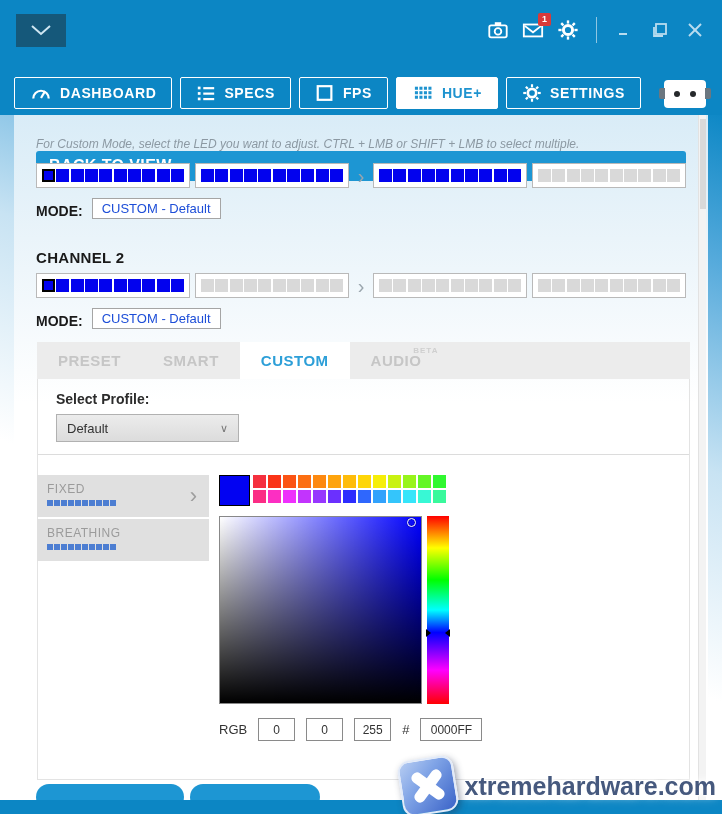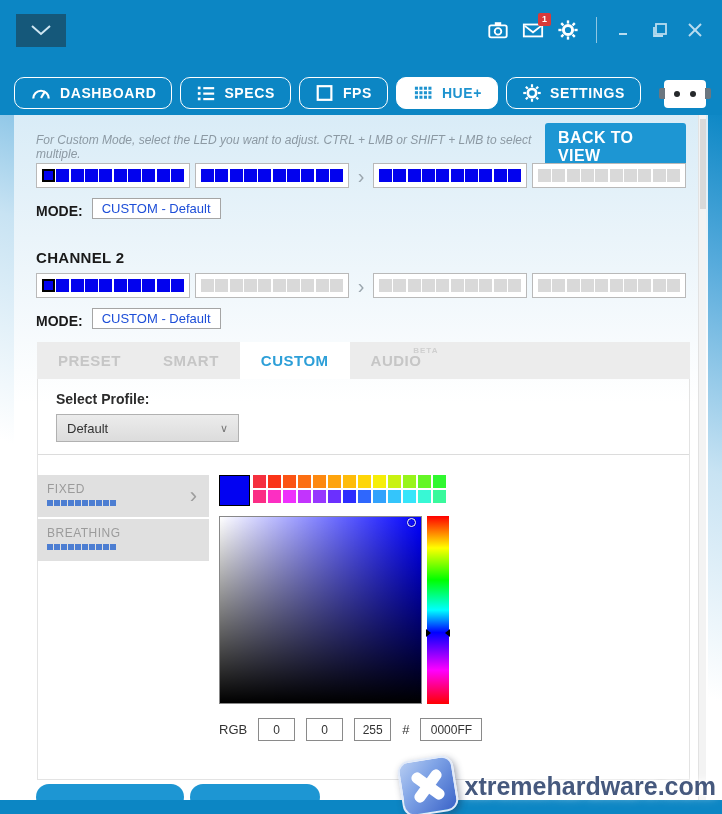--- a/index.html
+++ b/index.html
@@ -15,40 +15,40 @@
   .tb-icons { margin-left:auto; display:flex; align-items:center; gap:13px; color:#fff; }
   .tb-ic { position:relative; width:22px; height:22px; display:flex; align-items:center; justify-content:center; }
   .badge { position:absolute; top:-6px; right:-7px; background:#d93a3a; color:#fff; font-size:9px;
     font-weight:bold; min-width:13px; height:13px; line-height:13px; text-align:center; border-radius:2px; padding:0 2px; }
   .tb-sep { width:1px; height:26px; background:#8fc6e2; margin:0 4px; }
   .win-ctl { color:#b8dcef; }
 
   
   .navbar { height:55px; background:#0c86c4; display:flex; align-items:flex-start; padding:17px 14px 0; gap:8px; position:relative; }
   .nav-btn { display:flex; align-items:center; gap:8px; height:32px; padding:0 15px; border:1px solid #fff;
-    border-radius:10px; color:#fff; font-size:14px; font-weight:bold; letter-spacing:.6px; cursor:pointer; }
+    border-radius:2px; color:#fff; font-size:14px; font-weight:bold; letter-spacing:.6px; cursor:pointer; }
   .nav-btn.active { background:#fff; color:#1e93cf; border-color:#fff; }
   .nav-btn svg { display:block; }
   .device-ic { position:absolute; right:16px; top:20px; width:42px; height:28px; background:#fff;
     border-radius:4px; display:flex; align-items:center; justify-content:center; gap:10px; }
   .device-ic::before, .device-ic::after { content:""; position:absolute; width:6px; height:11px; background:#6b7780; top:8px; }
   .device-ic::before { left:-5px; border-radius:2px 0 0 2px; }
   .device-ic::after { right:-5px; border-radius:0 2px 2px 0; }
   .device-dot { width:6px; height:6px; border-radius:50%; background:#26292b; }
 
   
   .frame { position:absolute; left:0; top:115px; right:0; bottom:14px;
     background:linear-gradient(200deg,#0e88c6 0%,#57abdc 16%,#c8e3f3 38%,#ffffff 62%); }
   .bottombar { position:absolute; left:0; right:0; bottom:0; height:14px; background:#0c86c4; z-index:50; }
 
   
   .panel { position:absolute; left:14px; top:115px; width:694px; bottom:14px;
     background:linear-gradient(180deg,#d9ecf7 0%,#eaf4fa 18%,#ffffff 42%); }
   .panel-inner { padding:0 22px; }
-  .head-row { display:flex; align-items:center; justify-content:space-between; padding-top:22px; height:42px; }
+  .head-row { display:flex; justify-content:space-between; padding-top:22px; height:42px;flex-direction:column; }
   .instruction { font-size:12px; font-style:italic; color:#8c99a3; }
   .back-btn { background:#1d96d3; color:#fff; font-size:16px; font-weight:bold; letter-spacing:.4px;
     padding:6px 13px; border-radius:3px; cursor:pointer; }
   .ch-title { margin-top:8px; font-size:15px; font-weight:800; color:#1a1a1a; letter-spacing:.3px; height:18px; }
   .strip-row { margin-top:6px; display:flex; align-items:center; gap:5px; height:25px; }
   .strip-group { flex:1; height:25px; background:#fff; border:1px solid #b9b9b9; display:flex;
     align-items:center; justify-content:space-between; padding:0 5px; cursor:pointer; }
   .led { width:13px; height:13px; background:#0202ee; }
   .led.off { background:#d9d9d9; }
   .led.selected { border:2px solid #000; }

